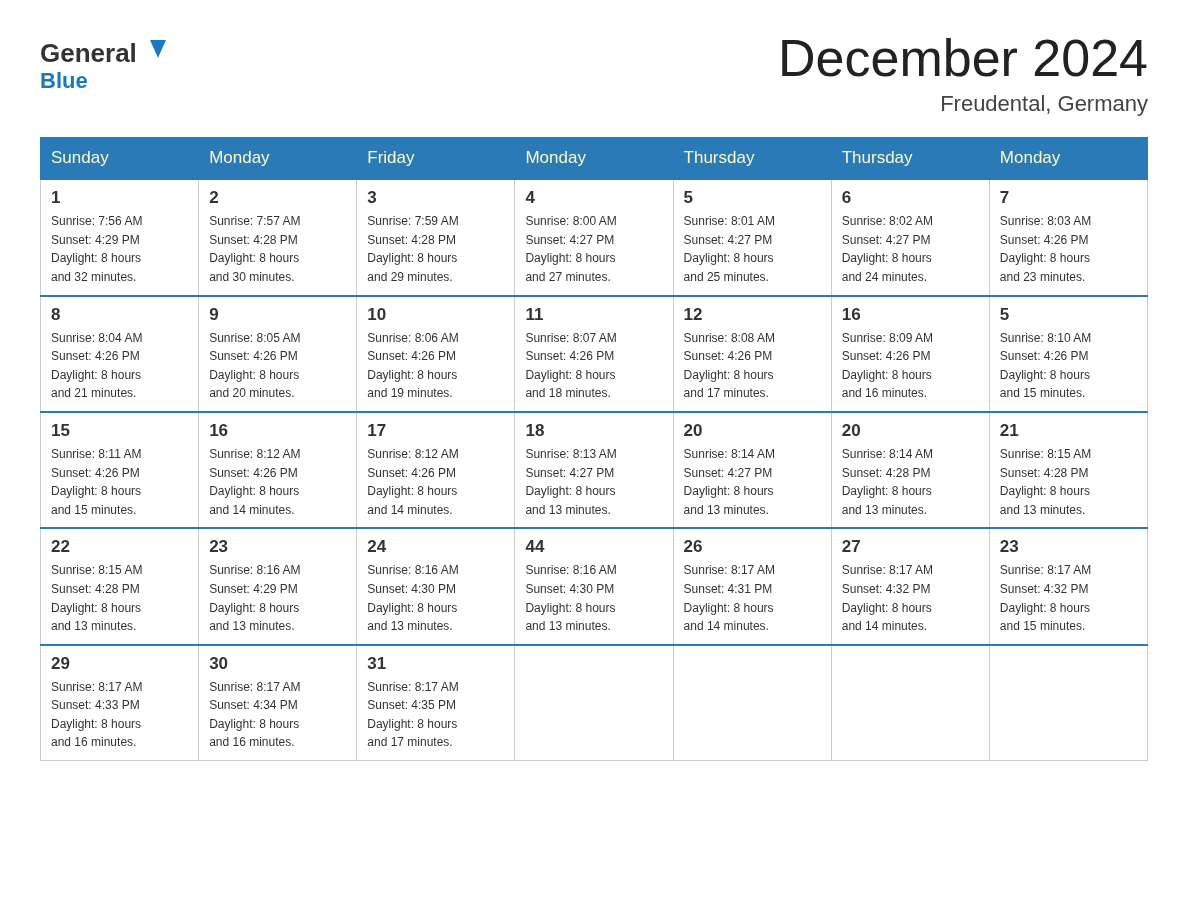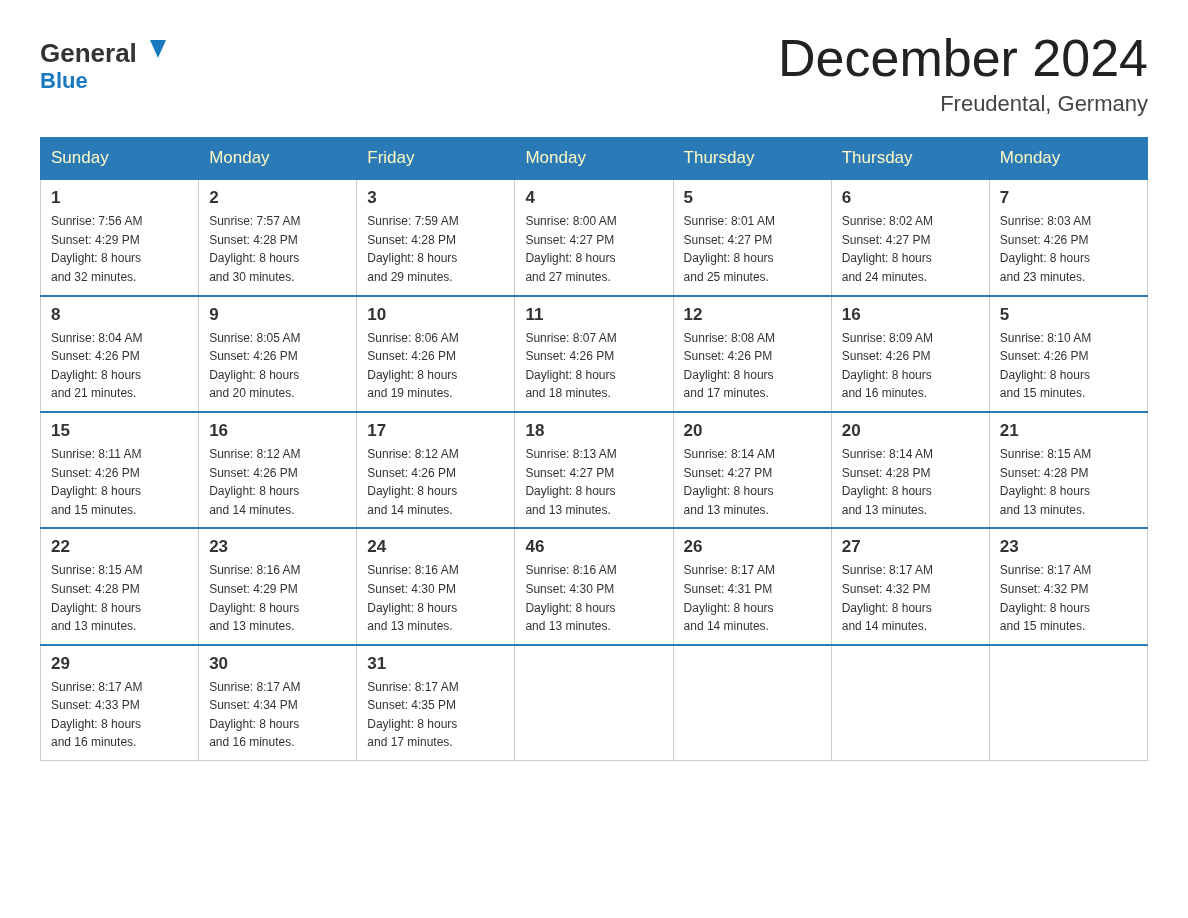--- a/index.html
+++ b/index.html
@@ -208,21 +208,21 @@
         </td>
         <td>
           <span class="day-number">23</span>
           <div class="day-info">Sunrise: 8:16 AM<br>Sunset: 4:29 PM<br>Daylight: 8 hours<br>and 13 minutes.</div>
         </td>
         <td>
           <span class="day-number">24</span>
           <div class="day-info">Sunrise: 8:16 AM<br>Sunset: 4:30 PM<br>Daylight: 8 hours<br>and 13 minutes.</div>
         </td>
         <td>
-          <span class="day-number">46</span>
+          <span class="day-number">44</span>
           <div class="day-info">Sunrise: 8:16 AM<br>Sunset: 4:30 PM<br>Daylight: 8 hours<br>and 13 minutes.</div>
         </td>
         <td>
           <span class="day-number">26</span>
           <div class="day-info">Sunrise: 8:17 AM<br>Sunset: 4:31 PM<br>Daylight: 8 hours<br>and 14 minutes.</div>
         </td>
         <td>
           <span class="day-number">27</span>
           <div class="day-info">Sunrise: 8:17 AM<br>Sunset: 4:32 PM<br>Daylight: 8 hours<br>and 14 minutes.</div>
         </td>

